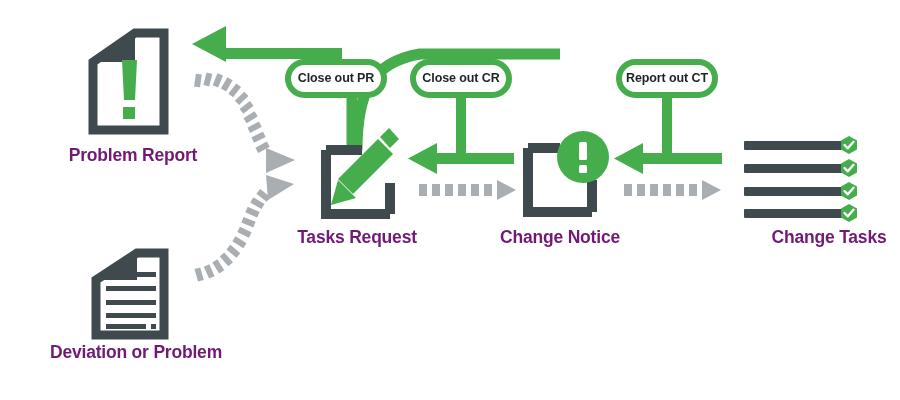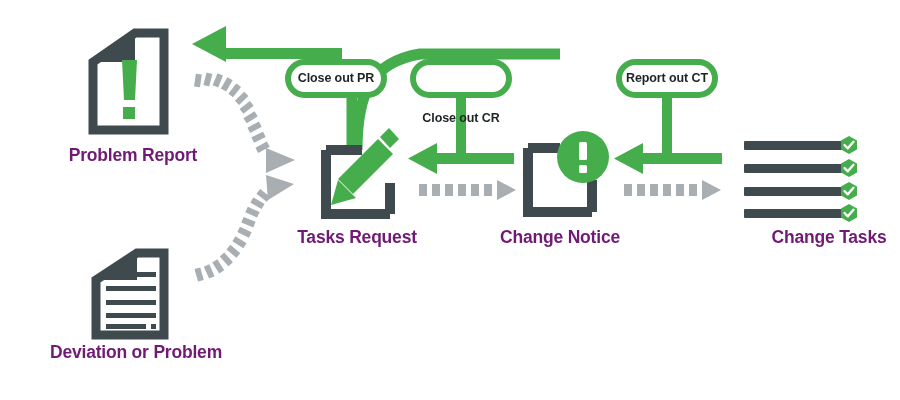--- a/index.html
+++ b/index.html
@@ -207,21 +207,21 @@
     </g>
     <g>
       <rect x="413" y="62" width="96" height="33" rx="16.5" fill="#ffffff" stroke="#45ad4b" stroke-width="6"></rect>
     </g>
     <g>
       <rect x="619" y="62" width="96" height="33" rx="16.5" fill="#ffffff" stroke="#45ad4b" stroke-width="6"></rect>
     </g>
   </svg>
 
   <div class="pill-label" style="left:288px; top:71px; width:96px;">Close out PR</div>
-  <div class="pill-label" style="left:413px; top:71px; width:96px;margin-top:40px;">Close out CR</div>
+  <div class="pill-label" style="left:413px; top:71px; width:96px;">Close out CR</div>
   <div class="pill-label" style="left:619px; top:71px; width:96px;">Report out CT</div>
 
   <div class="node-label big" style="left:33px; top:145px; width:200px;">Problem Report</div>
 
   <div class="node-label big" style="left:26px; top:342px; width:220px;">Deviation or Problem</div>
 
   <div class="node-label big" style="left:257px; top:227px; width:200px;">Tasks Request</div>
 
   <div class="node-label big" style="left:465px; top:227px; width:190px;">Change Notice</div>
 

